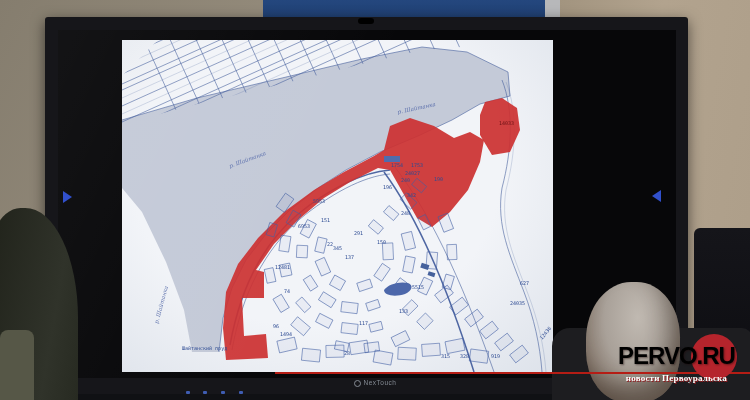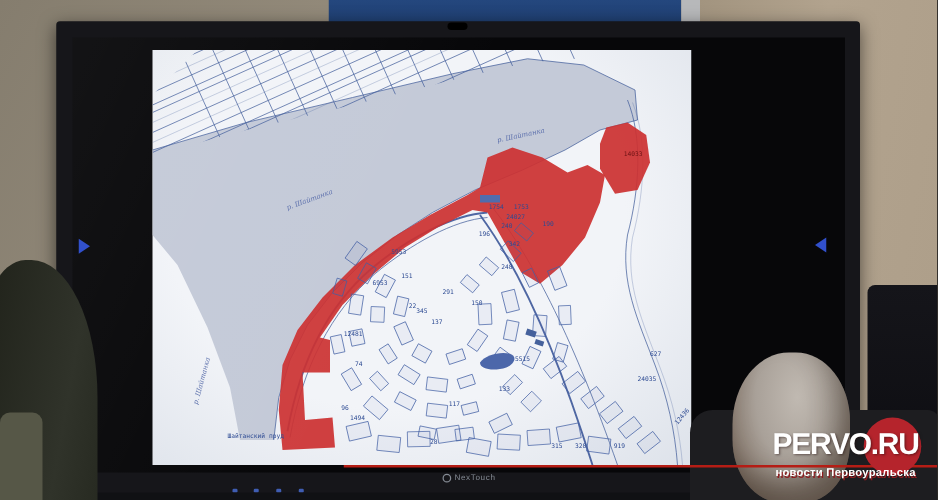--- a/index.html
+++ b/index.html
@@ -47,24 +47,24 @@
   #bag-right{left:694px;top:228px;width:56px;height:172px;background:
     linear-gradient(#15151a,#0c0c10);border-radius:6px 0 0 0;}
   #sleeve-right{left:706px;top:338px;width:44px;height:62px;background:#4b4b3b;border-radius:10px 0 0 0;}
   
   #progress-line{left:275px;top:372px;width:475px;height:2px;background:#b51d15;z-index:45;}
   
   #watermark{left:618px;top:336px;z-index:50;text-align:center;}
   #wm-row{position:relative;display:flex;align-items:center;justify-content:flex-end;height:40px;}
   #wm-circle{position:absolute;right:-2px;top:-2px;width:46px;height:46px;border-radius:50%;
     background:#b5242c;}
-  #wm-pervo,#wm-ru{position:relative;color:#ffffff;font-weight:800;font-size:24px;
+  #wm-pervo,#wm-ru{position:relative;color:#000000;font-weight:800;font-size:24px;
     letter-spacing:-1px;text-shadow:1px 1px 2px rgba(30,10,10,.5);}
   #wm-sub{position:relative;margin-top:-3px;color:#fff;font-weight:700;font-size:9px;
-    letter-spacing:.2px;text-shadow:1px 1px 0 #8f1d20;white-space:nowrap;}
+    letter-spacing:.2px;text-shadow:1px 1px 0 #8f1d20;white-space:nowrap;font-family:Liberation Serif, serif;}
   
   .mline{stroke:#44609f;stroke-width:.6;fill:none;}
   .mthin{stroke:#44609f;stroke-width:.4;fill:none;opacity:.55;}
   .mdbl{stroke:#3c589c;stroke-width:1.5;fill:none;opacity:.9;}
   .parcel{stroke:#3f5ea6;stroke-width:.55;fill:rgba(80,105,175,.05);}
   .mlabel{font-family:"DejaVu Sans Mono",monospace;font-size:5px;fill:#2b4a96;}
   .mlabel.red{fill:#6e1113;}
   .wlabel{font-family:"DejaVu Serif",serif;font-style:italic;font-size:5.5px;fill:#5a6fae;}
 </style>
 </head>

